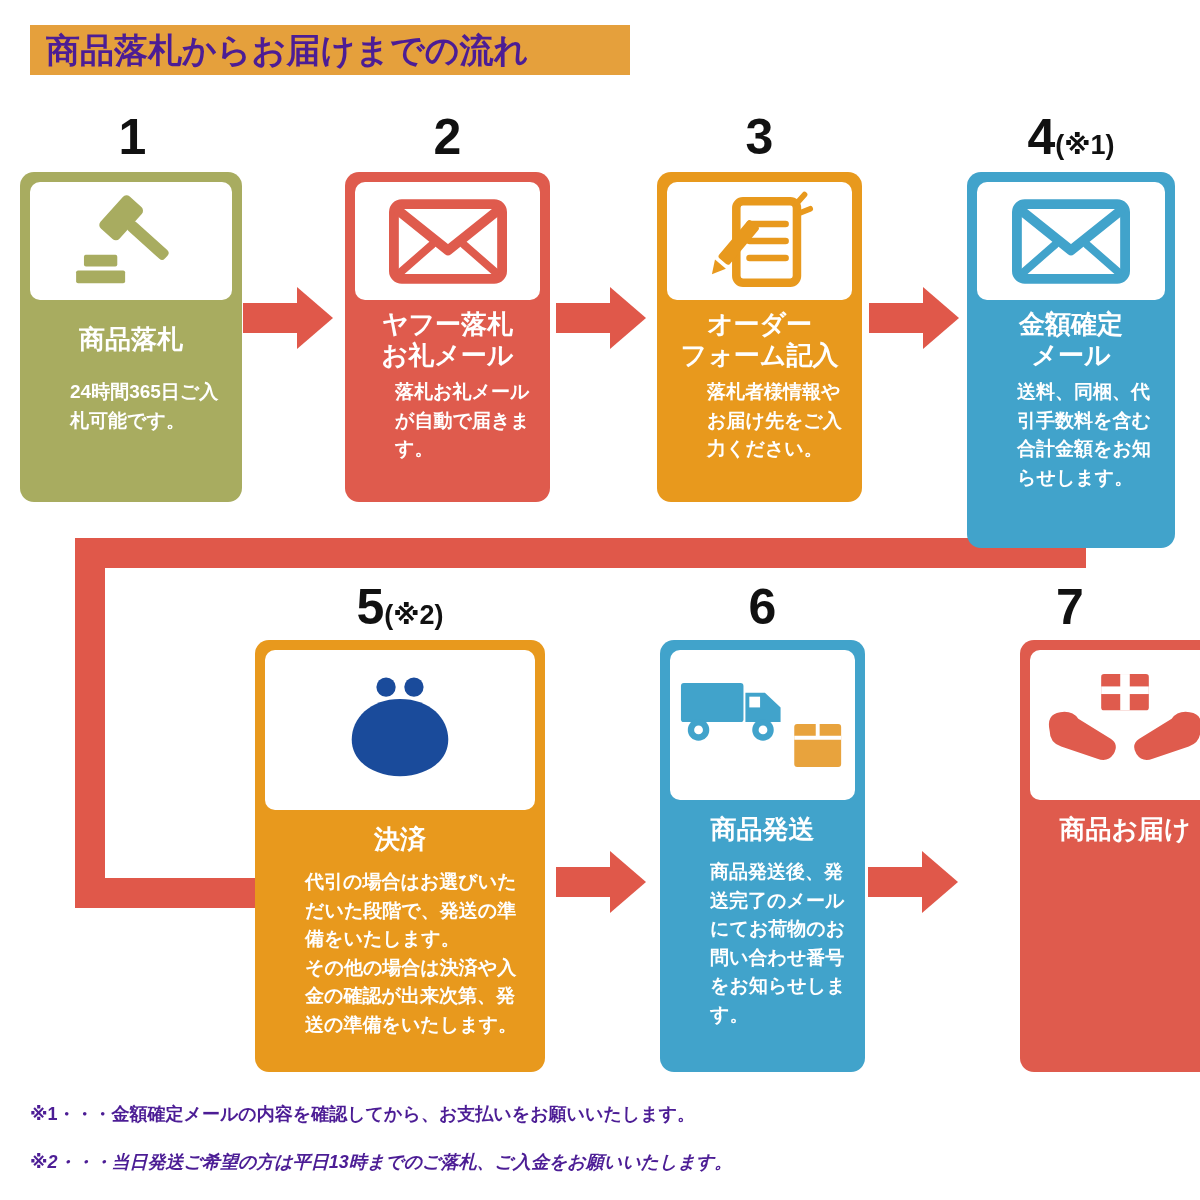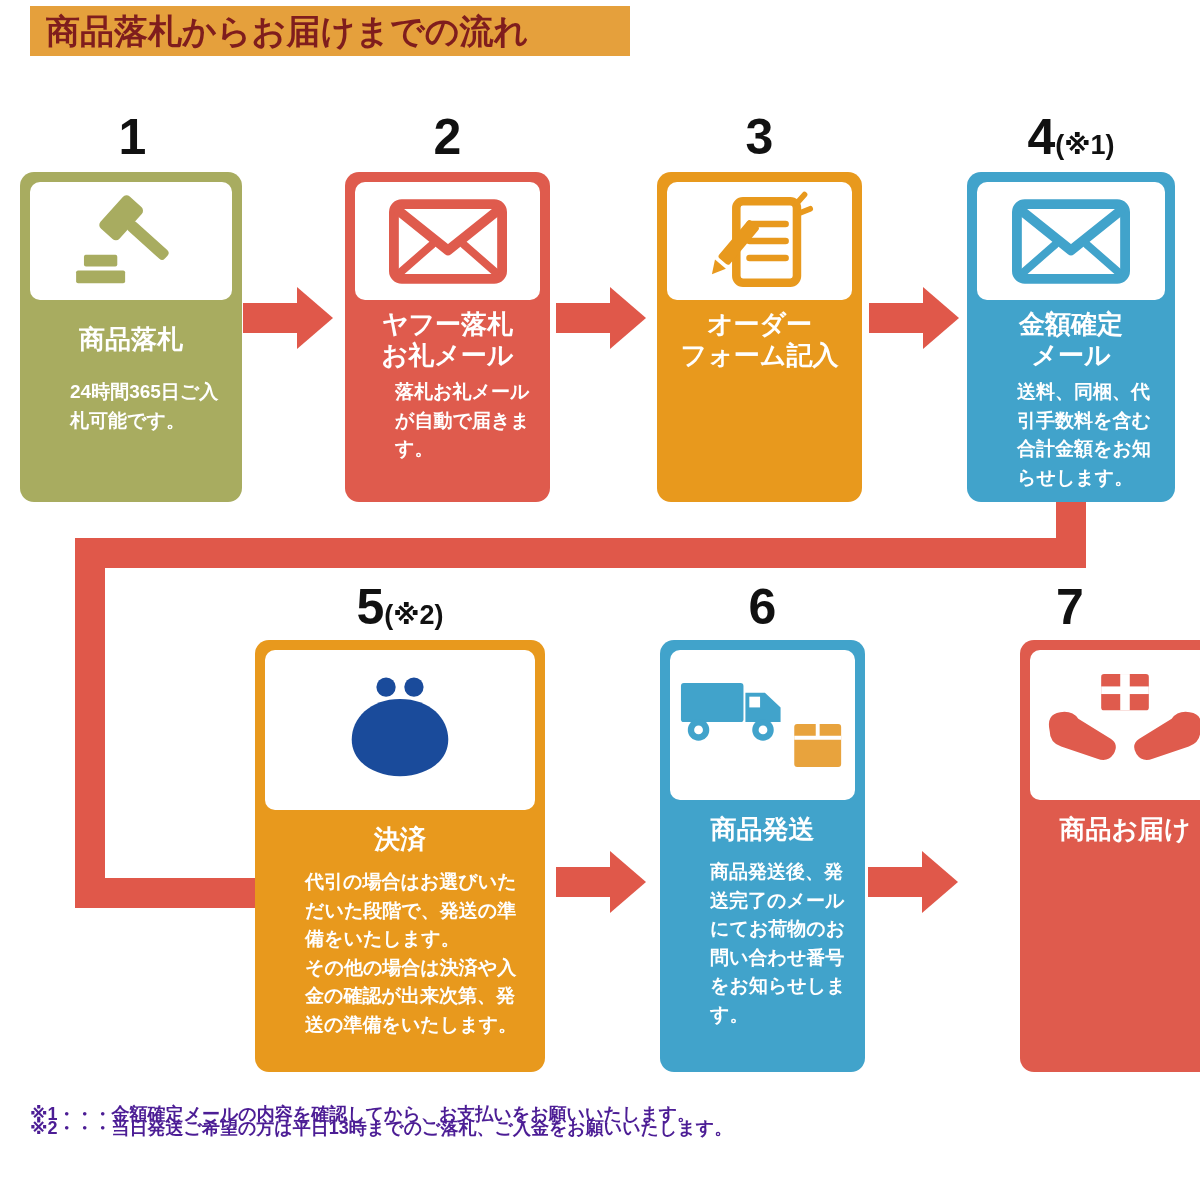--- a/index.html
+++ b/index.html
@@ -2,22 +2,22 @@
 <html style="--header-bg: #E5A03C; --olive: #A8AC60; --red: #DF5B4D; --orange: #E8991D; --blue: #41A3CB; --navy: #1A4B9B; --arrow: #E0584A; --box-orange: #E8A33D;"><head>
 <meta charset="utf-8">
 <style>
   * { margin:0; padding:0; box-sizing:border-box; }
   html,body { background:#ffffff; }
   .canvas {
     position:relative; width:1200px; height:1200px; background:#fff; overflow:hidden;
     font-family:"Liberation Sans","DejaVu Sans",sans-serif;
   }
   .header {
-    position:absolute; left:30px; top:6px; width:600px; height:50px;
-    background:var(--header-bg); color:#7f1d1d; font-size:34px; font-weight:bold;
+    position:absolute; left:30px; top:25px; width:600px; height:50px;
+    background:var(--header-bg); color:#4c1d95; font-size:34px; font-weight:bold;
     line-height:50px; padding-left:16px; white-space:nowrap;
   }
   .step-num { position:absolute; text-align:center; font-weight:bold; color:#111; font-size:50px; line-height:1; }
   .step-num .note { font-size:27px; font-weight:bold; }
 
   .card { position:absolute; border-radius:14px; color:#fff; padding:10px; }
   .iconbox { background:#fff; border-radius:10px; display:flex; align-items:center; justify-content:center; }
   .card .title {
     display:flex; align-items:center; justify-content:center; text-align:center;
     font-weight:bold; white-space:pre-line; font-size:26px; line-height:1.2; margin-top:8px;
@@ -26,21 +26,21 @@
 
   .bg-olive{background:var(--olive);} .bg-red{background:var(--red);}
   .bg-orange{background:var(--orange);} .bg-blue{background:var(--blue);}
   .icon-olive{color:var(--olive);} .icon-red{color:var(--red);}
   .icon-orange{color:var(--orange);} .icon-blue{color:var(--blue);} .icon-navy{color:var(--navy);}
   .part-truck{fill:var(--blue);} .part-box{fill:var(--box-orange);}
 
   .c1{left:20px;  top:172px; width:222px; height:330px;}
   .c2{left:345px; top:172px; width:205px; height:330px;}
   .c3{left:657px; top:172px; width:205px; height:330px;}
-  .c4{left:967px; top:172px; width:208px; height:330px;}
+  .c4{left:967px; top:172px; width:208px; height:376px;}
   .c5{left:255px; top:640px; width:290px; height:432px;}
   .c6{left:660px; top:640px; width:205px; height:432px;}
   .c7{left:1020px; top:640px; width:210px; height:432px;}
   .c1 .iconbox,.c2 .iconbox,.c3 .iconbox,.c4 .iconbox{height:118px;}
   .c5 .iconbox{height:160px;}
   .c6 .iconbox,.c7 .iconbox{height:150px;}
   .c1 .title,.c2 .title,.c3 .title,.c4 .title{height:64px;}
   .c5 .title,.c6 .title,.c7 .title{height:44px;}
 
   .n1{left:30px;  top:112px; width:205px;} .n2{left:345px; top:112px; width:205px;}
@@ -54,21 +54,21 @@
   .a1{left:243px; top:287px;} .a2{left:556px; top:287px;} .a3{left:869px; top:287px;}
   .a4{left:556px; top:851px;} .a5{left:868px; top:851px;}
 
   .seg{position:absolute; background:var(--arrow);}
   .seg-v1{left:1056px; top:496px; width:30px; height:72px;}
   .seg-h1{left:75px;   top:538px; width:1011px; height:30px;}
   .seg-v2{left:75px;   top:538px; width:30px;  height:370px;}
   .seg-h2{left:75px;   top:878px; width:185px; height:30px;}
 
   .footnote{position:absolute; left:30px; font-size:18px; font-weight:bold; color:#4c1d95; white-space:nowrap;}
-  .f1{top:1102px;} .f2{top:1116px;}
+  .f1{top:1102px;} .f2{top:1150px;font-style:italic;}
   .icon{display:block;}
 </style>
 </head>
 <body>
 
 <div class="canvas">
 
   <div class="header">商品落札からお届けまでの流れ</div>
 
   <div class="seg seg-v1"></div>
@@ -127,20 +127,21 @@
           <polygon points="13,78 28,78 20.5,92"></polygon>
         </g>
         <g stroke="currentColor" stroke-width="6" stroke-linecap="round">
           <line x1="96" y1="12" x2="104" y2="3"></line>
           <line x1="100" y1="22" x2="110" y2="18"></line>
         </g>
       </svg>
     </div>
     <div class="title">オーダー
 フォーム記入</div>
+    <div class="body">落札者様情報やお届け先をご入力ください。</div>
   </div>
 
   <div class="card c4 bg-blue">
     <div class="iconbox icon-blue">
       <svg class="icon" width="118" height="85" viewBox="0 0 120 86">
         <rect x="5" y="5" width="110" height="76" rx="8" fill="none" stroke="currentColor" stroke-width="10"></rect>
         <path d="M10 12 L60 52 L110 12" fill="none" stroke="currentColor" stroke-width="10" stroke-linecap="round" stroke-linejoin="round"></path>
         <path d="M12 74 L44 46" fill="none" stroke="currentColor" stroke-width="8" stroke-linecap="round"></path>
         <path d="M108 74 L76 46" fill="none" stroke="currentColor" stroke-width="8" stroke-linecap="round"></path>
       </svg>

